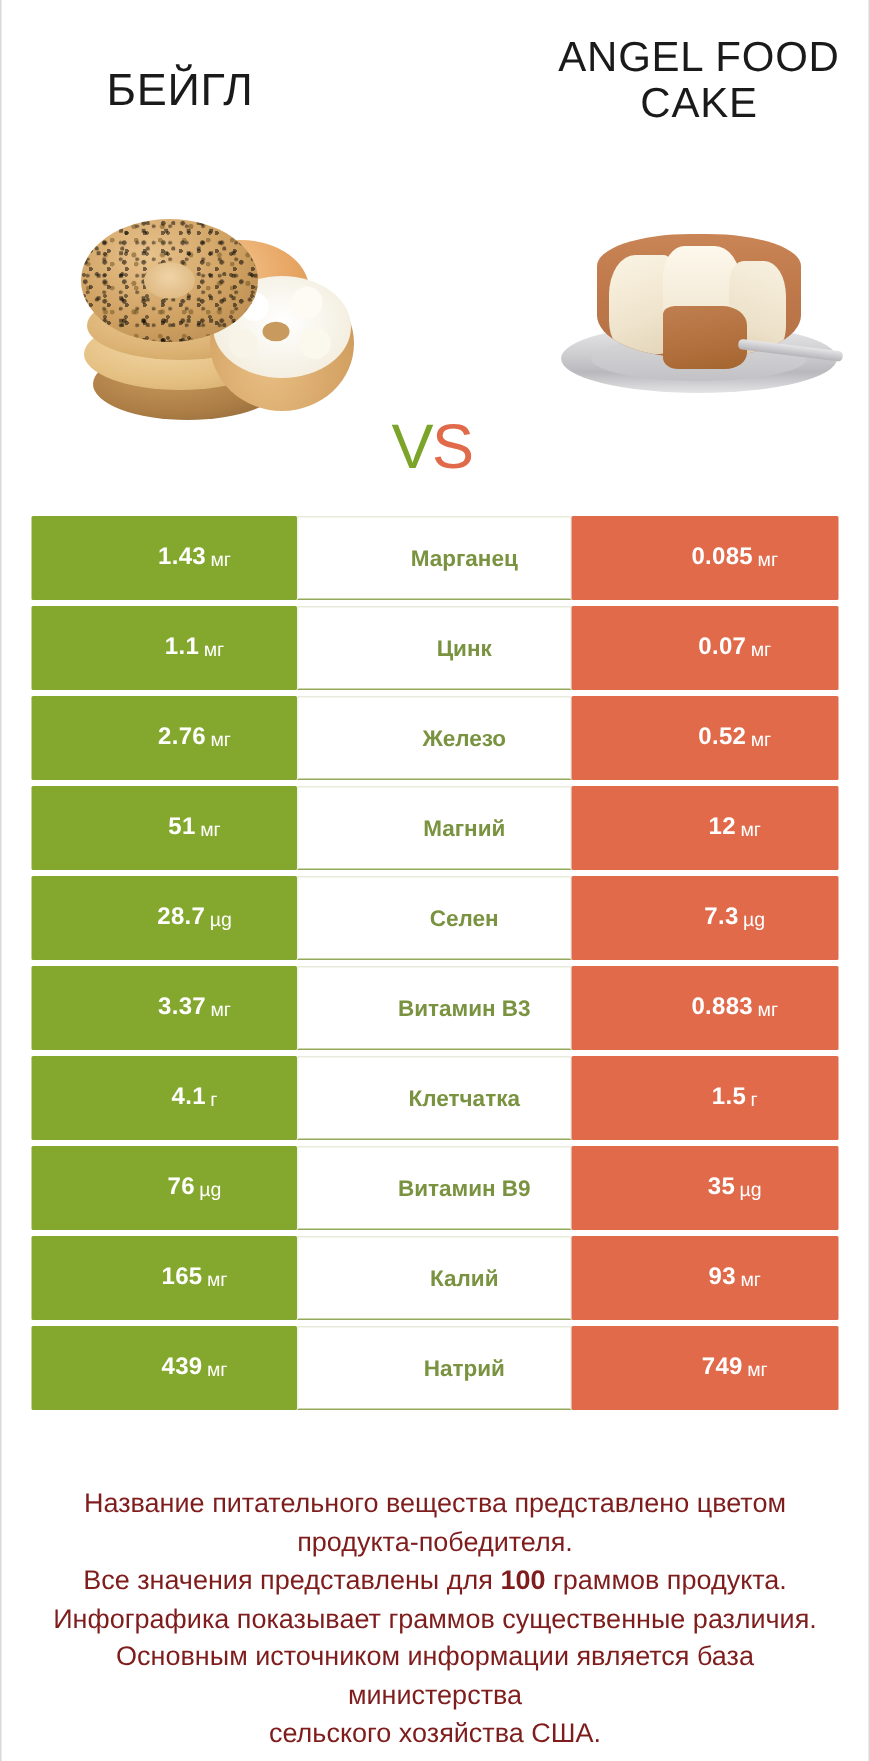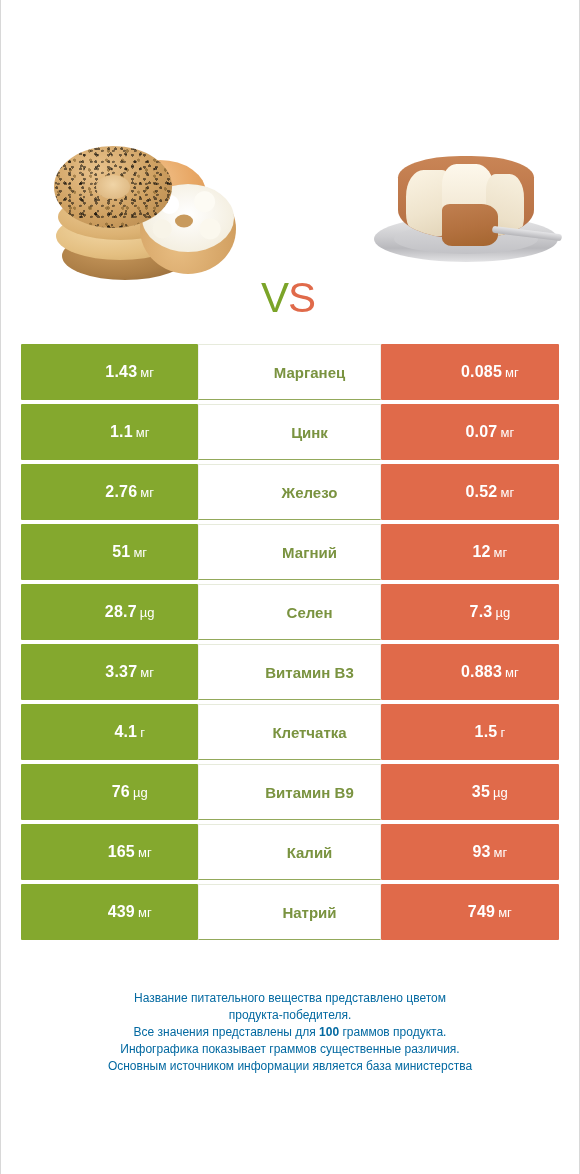--- a/index.html
+++ b/index.html
@@ -298,32 +298,39 @@
     margin-left: 3px;
   }
 
   
   .footer {
     position: absolute;
     left: 24px;
     top: 990px;
     width: 532px;
     text-align: center;
-    font-size: 12px;
+    font-size: 18px;
     line-height: 1.42;
-    color: #0369a1;
+    color: #7f1d1d;
   }
   .footer p { margin: 0; }
   .footer b { font-weight: 700; }
 </style>
 </head>
 <body>
 
 <div id="page">
 
+  <div class="titles">
+    <div class="title title-left">БЕЙГЛ</div>
+    <div class="title title-right">
+      <span>ANGEL FOOD</span><br>
+      <span>CAKE</span>
+    </div>
+  </div>
 
   <div class="hero">
 
     <div class="bagels">
       <div class="bagel bagel-back">
           <span class="hole"></span>
         </div>
       <div class="bagel bagel-b3"></div>
       <div class="bagel bagel-b2"></div>
       <div class="bagel bagel-b1"></div>
@@ -489,15 +496,16 @@
     </div>
 
   <div class="footer">
     <p>Название питательного вещества представлено цветом</p>
     <p>продукта-победителя.</p>
     <p>
       <span>Все значения представлены для </span><b>100</b><span> граммов продукта.</span>
     </p>
     <p>Инфографика показывает граммов существенные различия.</p>
     <p>Основным источником информации является база министерства</p>
+    <p>сельского хозяйства США.</p>
   </div>
 
 </div>
 
 </body></html>

